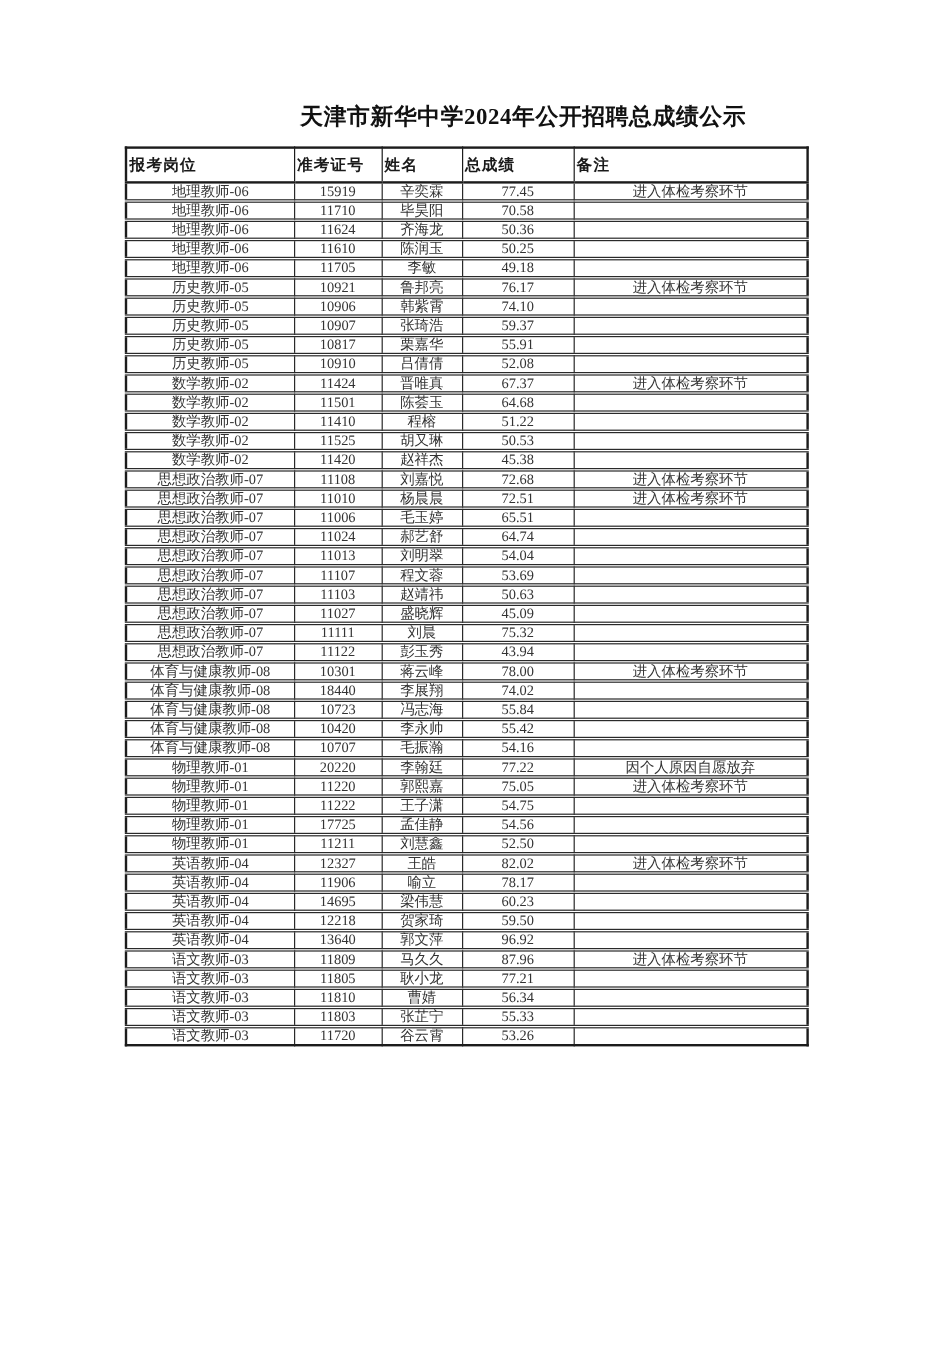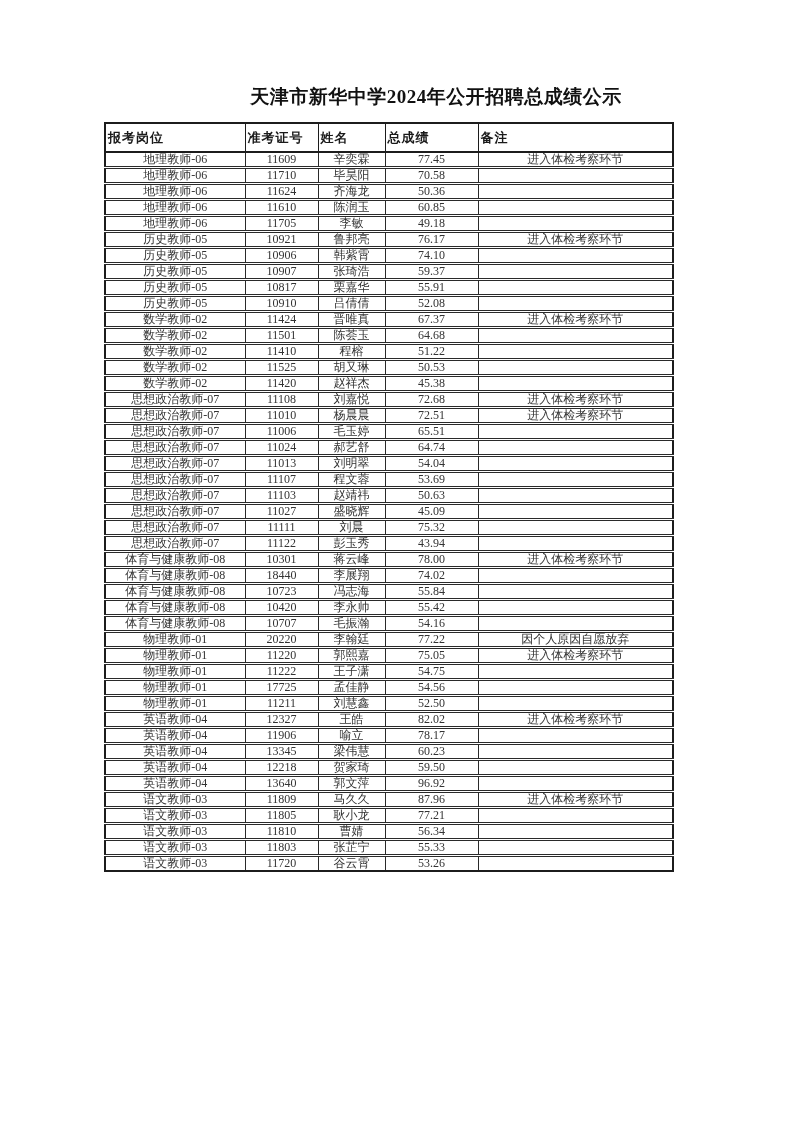--- a/index.html
+++ b/index.html
@@ -84,21 +84,21 @@
           <th>报考岗位</th>
           <th>准考证号</th>
           <th>姓名</th>
           <th>总成绩</th>
           <th>备注</th>
         </tr>
       </thead>
       <tbody>
           <tr>
             <td>地理教师-06</td>
-            <td>11609</td>
+            <td>15919</td>
             <td>辛奕霖</td>
             <td>77.45</td>
             <td>进入体检考察环节</td>
           </tr>
           <tr>
             <td>地理教师-06</td>
             <td>11710</td>
             <td>毕昊阳</td>
             <td>70.58</td>
             <td></td>
@@ -107,21 +107,21 @@
             <td>地理教师-06</td>
             <td>11624</td>
             <td>齐海龙</td>
             <td>50.36</td>
             <td></td>
           </tr>
           <tr>
             <td>地理教师-06</td>
             <td>11610</td>
             <td>陈润玉</td>
-            <td>60.85</td>
+            <td>50.25</td>
             <td></td>
           </tr>
           <tr>
             <td>地理教师-06</td>
             <td>11705</td>
             <td>李敏</td>
             <td>49.18</td>
             <td></td>
           </tr>
           <tr>
@@ -343,21 +343,21 @@
           </tr>
           <tr>
             <td>英语教师-04</td>
             <td>11906</td>
             <td>喻立</td>
             <td>78.17</td>
             <td></td>
           </tr>
           <tr>
             <td>英语教师-04</td>
-            <td>13345</td>
+            <td>14695</td>
             <td>梁伟慧</td>
             <td>60.23</td>
             <td></td>
           </tr>
           <tr>
             <td>英语教师-04</td>
             <td>12218</td>
             <td>贺家琦</td>
             <td>59.50</td>
             <td></td>

